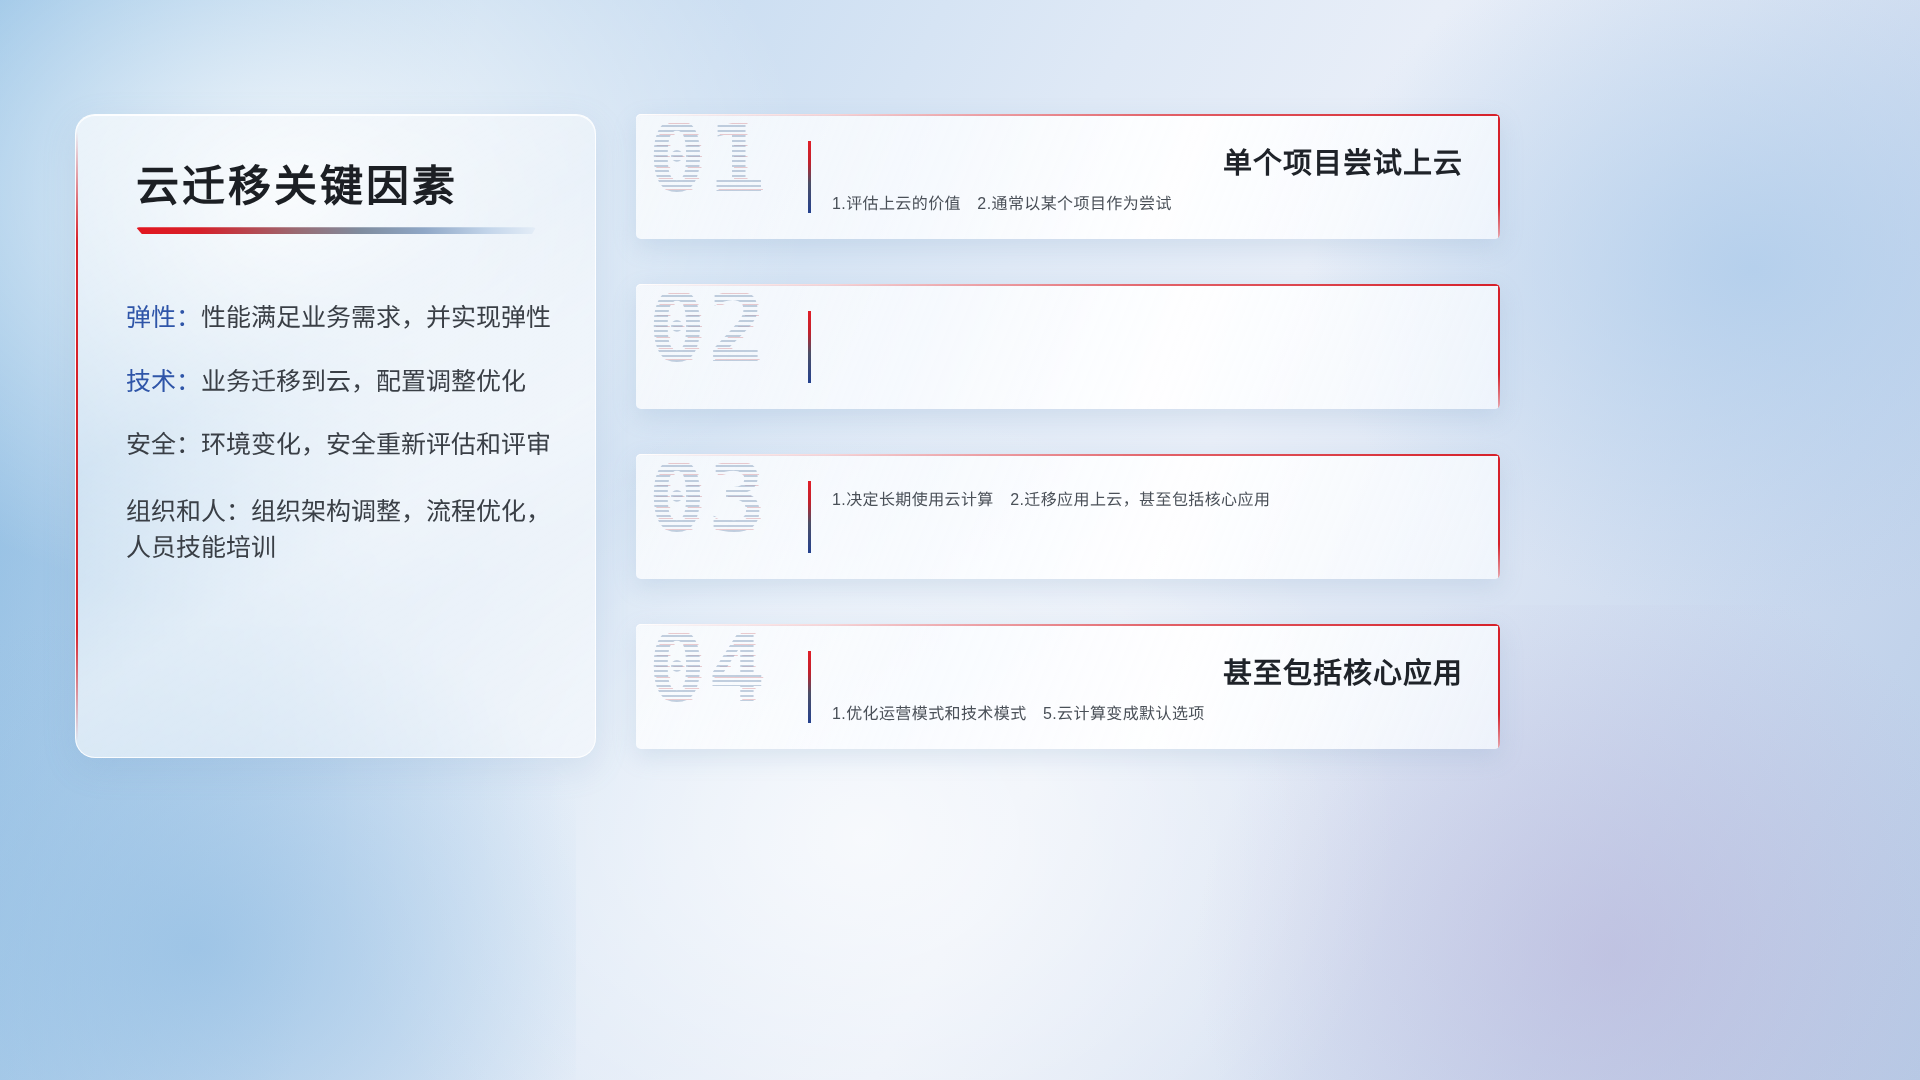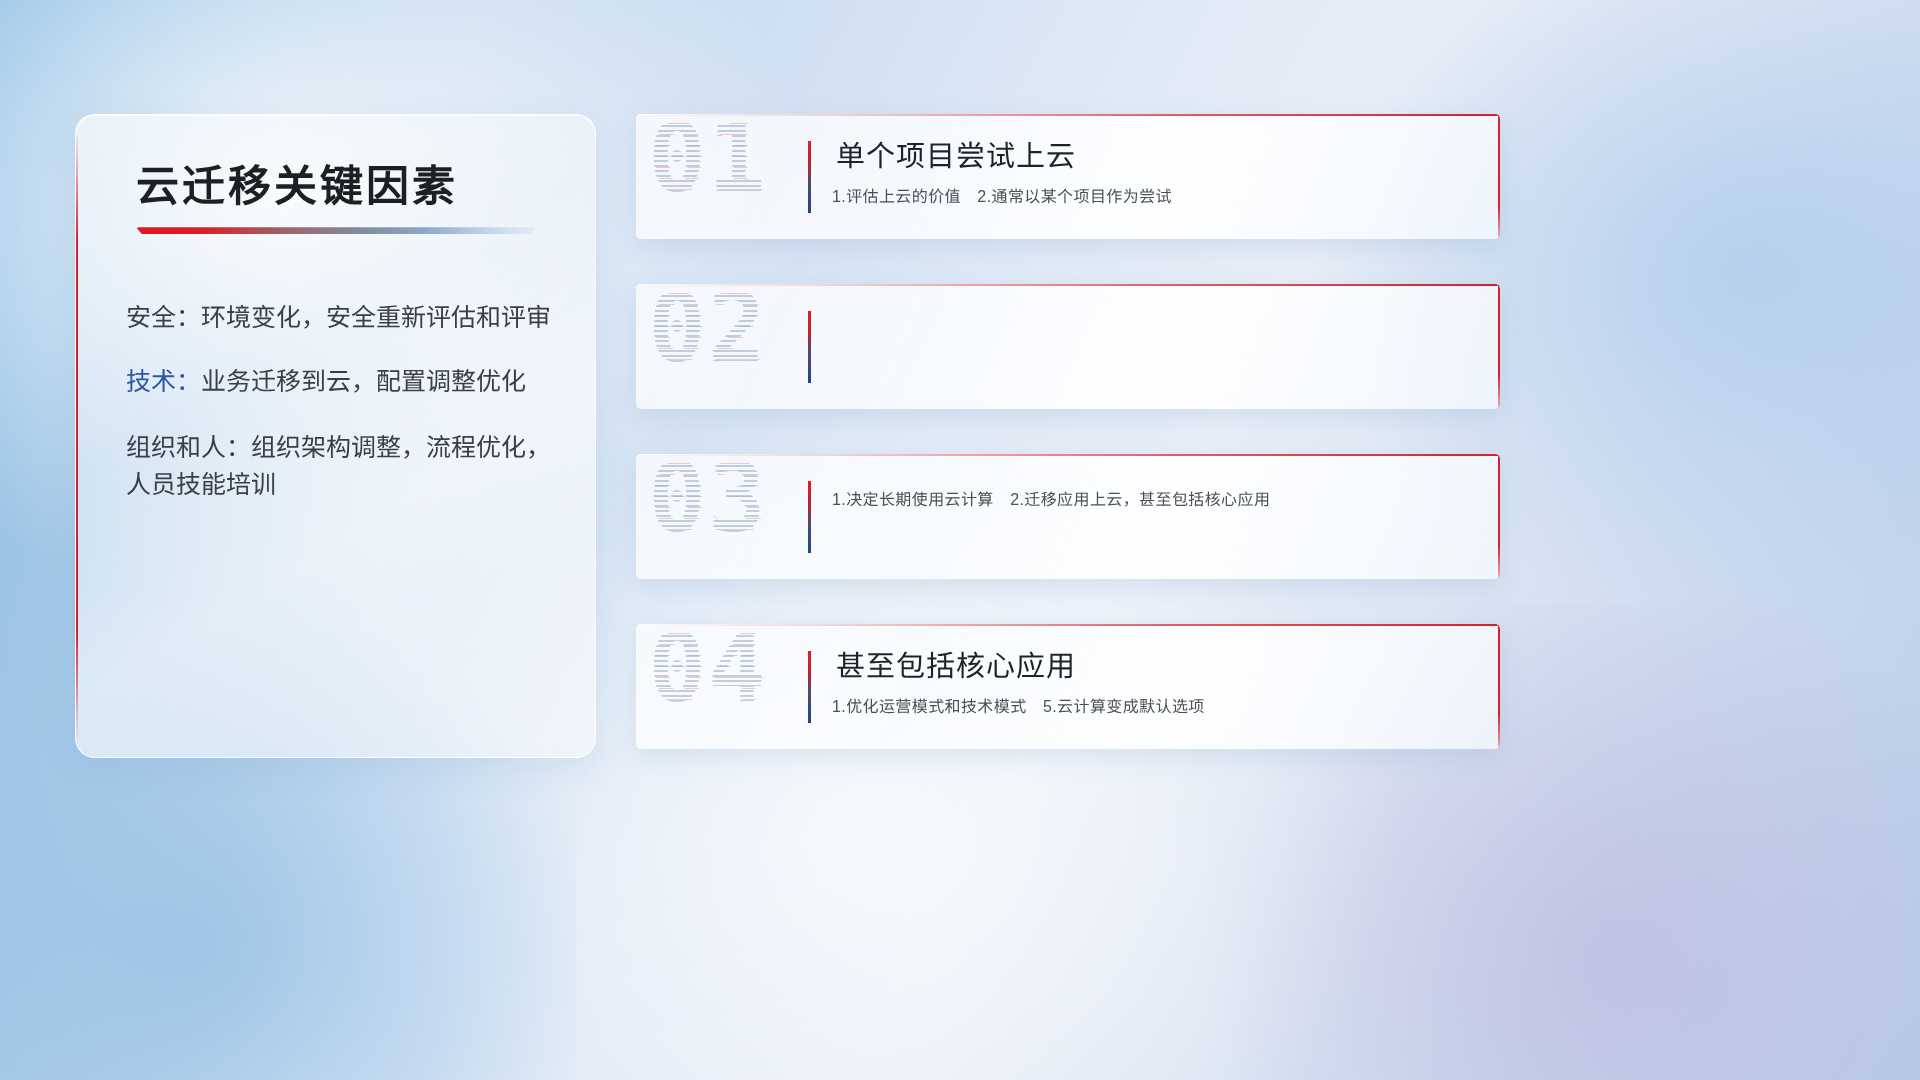--- a/index.html
+++ b/index.html
@@ -129,21 +129,21 @@
         rgba(0,0,0,1) 0px, rgba(0,0,0,1) 1px,
         rgba(0,0,0,0) 1px, rgba(0,0,0,0) 11px);
   }
 
   .step-divider{
     position:absolute;left:172px;top:27px;width:3px;height:72px;
     background:linear-gradient(180deg,#e01f29 0%, #c2202c 30%, #4c4f66 58%, #24418f 100%);
   }
   .step-body{position:absolute;left:196px;top:22px;right:26px;}
   .step-title{
-    font-size:29px;font-weight:normal;color:#1f2329;letter-spacing:1px;margin:4px;line-height:1.15;
+    font-size:29px;font-weight:bold;color:#1f2329;letter-spacing:1px;margin:11px;line-height:1.15;text-align:right;
   }
   .step-desc{
     margin-top:14px;font-size:16px;color:#4a5058;letter-spacing:.4px;line-height:1.3;
   }
 </style>
 </head>
 <body>
 
 <div id="stage">
   <div class="bg-base"></div>
@@ -154,24 +154,27 @@
   <div class="bg-glow-d"></div>
   <div class="bg-glow-e"></div>
 
   <section class="left-card">
     <div class="left-inner">
       <h1 class="panel-title">云迁移关键因素</h1>
       <div class="title-rule"></div>
 
       <ul class="factor-list">
         <li class="factor-row">
-          <span class="factor-key plain">安全：</span><span class="factor-val">环境变化，安全重新评估和评审</span>
+          <span class="factor-key accent">弹性：</span><span class="factor-val">性能满足业务需求，并实现弹性</span>
         </li>
         <li class="factor-row">
           <span class="factor-key accent">技术：</span><span class="factor-val">业务迁移到云，配置调整优化</span>
+        </li>
+        <li class="factor-row">
+          <span class="factor-key plain">安全：</span><span class="factor-val">环境变化，安全重新评估和评审</span>
         </li>
         <li class="factor-row wrap">
           <span class="factor-key plain">组织和人：</span><span class="factor-val">组织架构调整，流程优化，人员技能培训</span>
         </li>
       </ul>
     </div>
   </section>
 
   <section class="steps">
 

